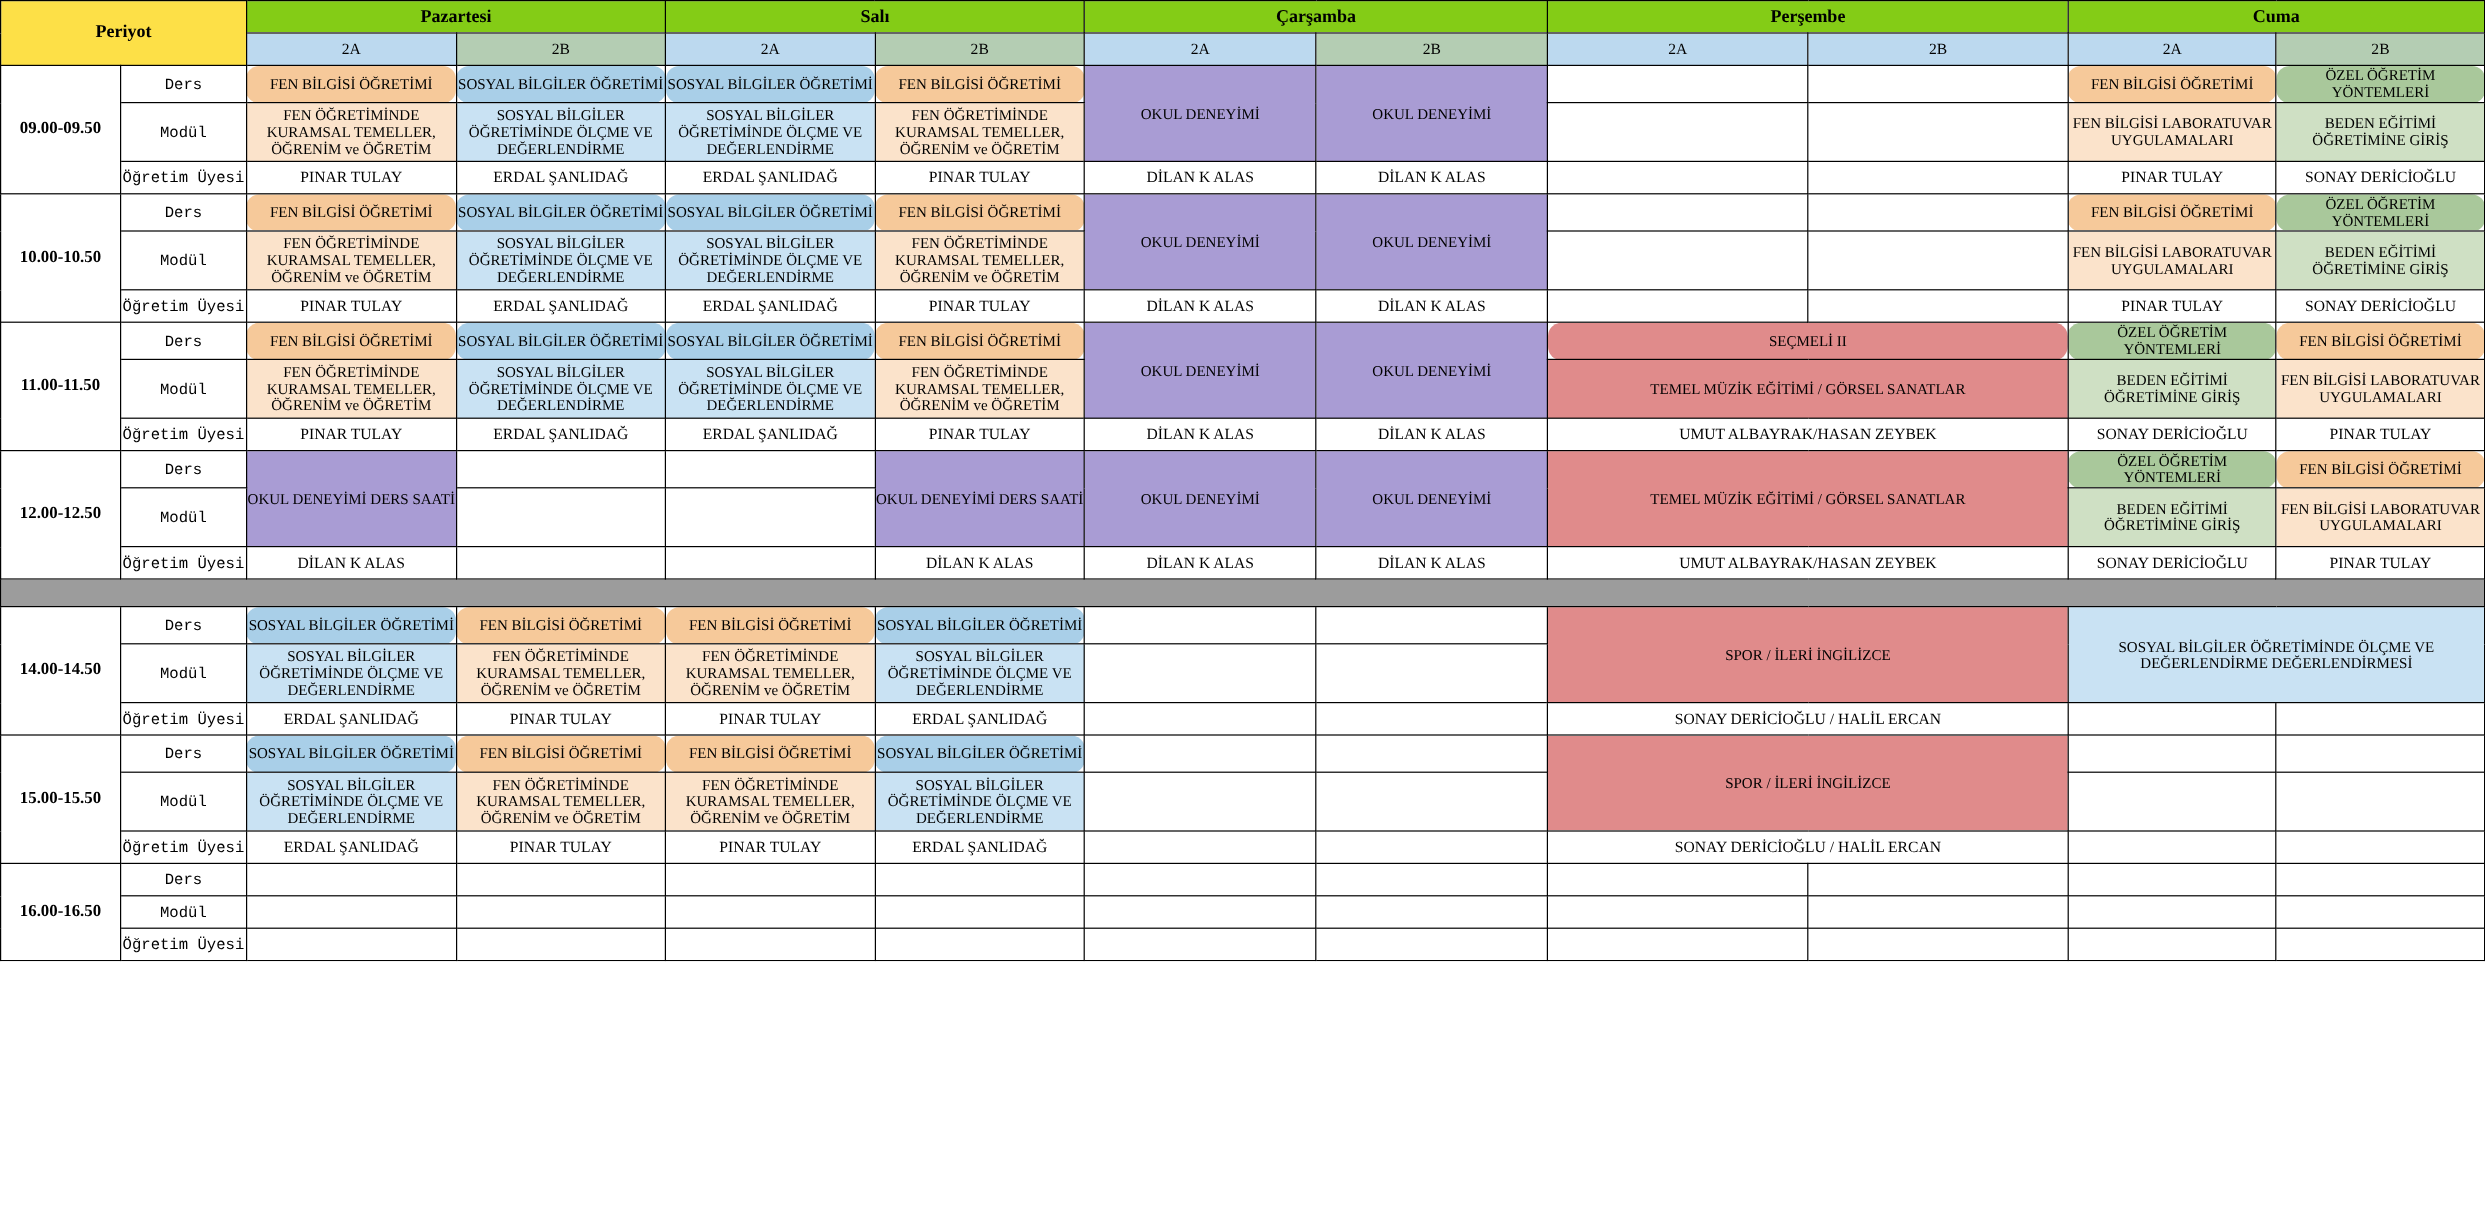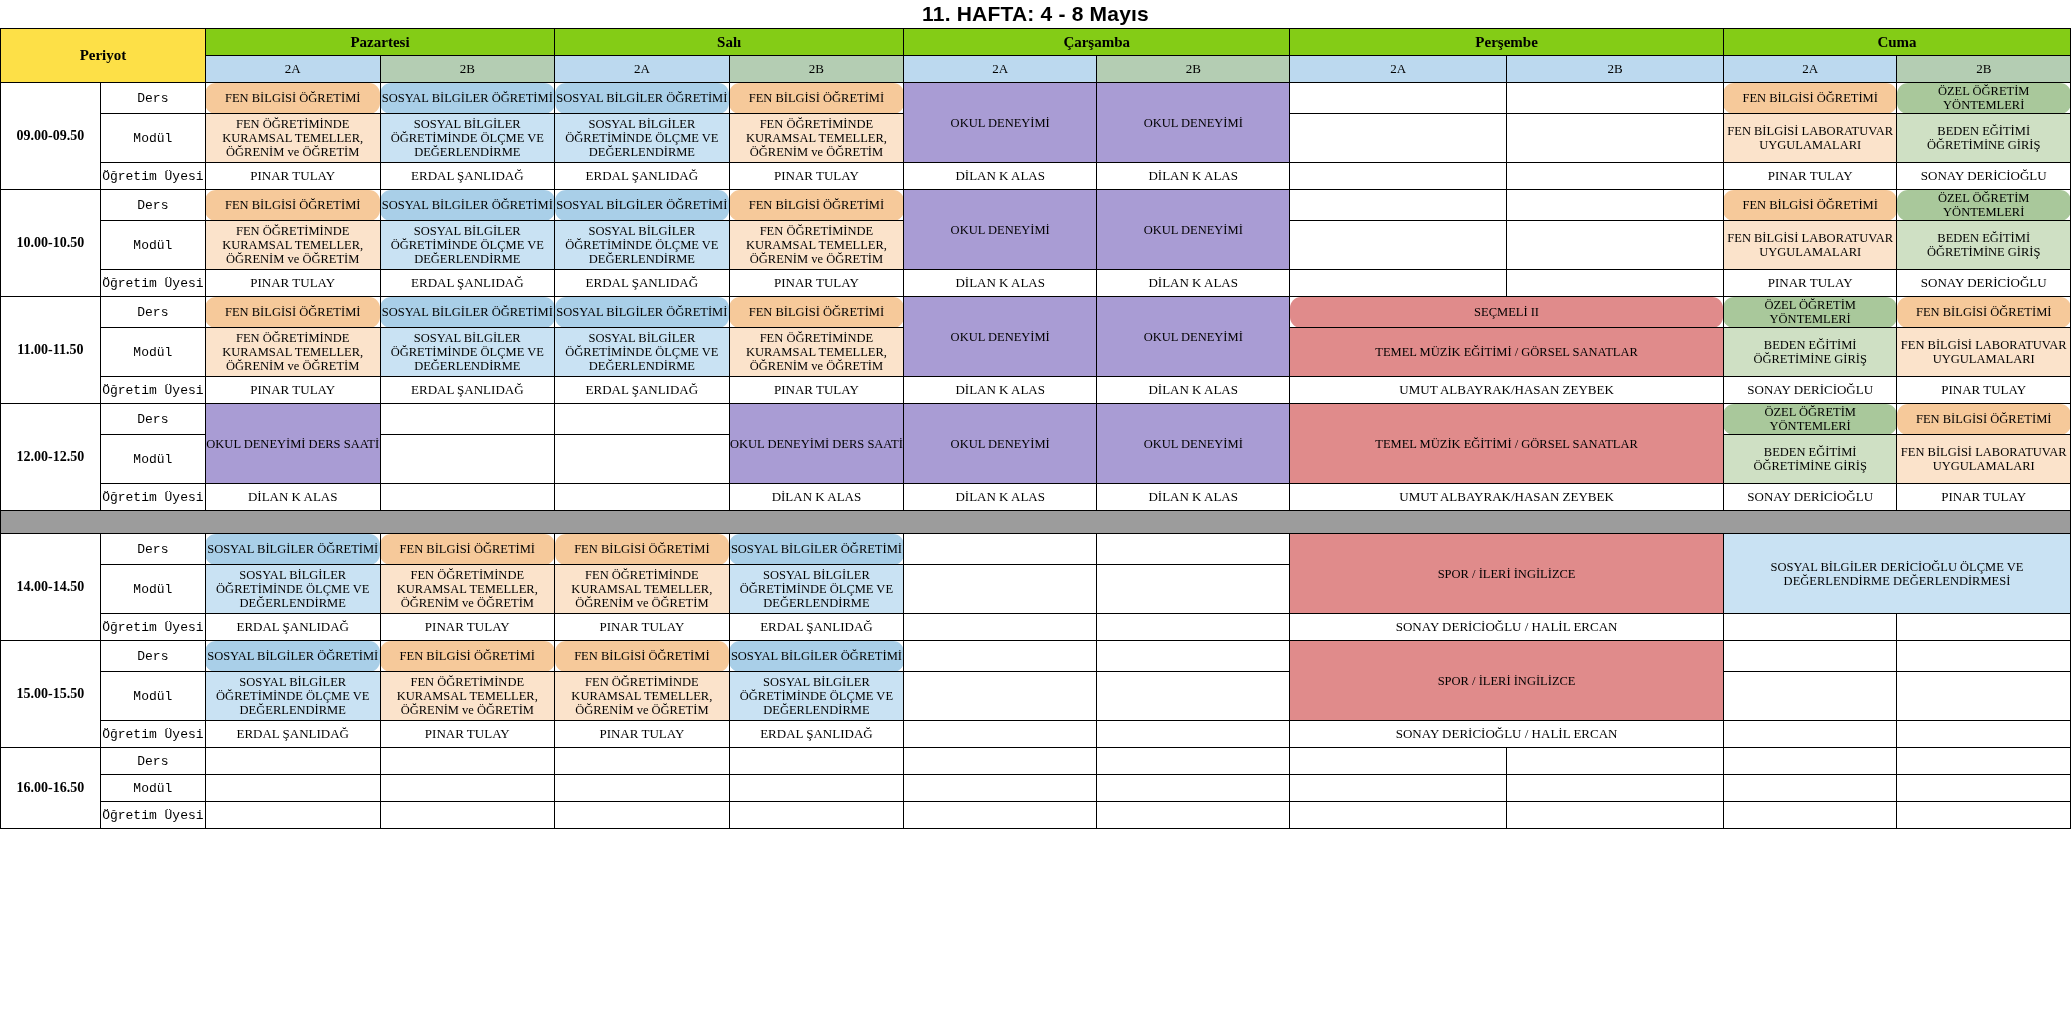--- a/index.html
+++ b/index.html
@@ -101,21 +101,20 @@
   .c-green { background: #a9c89b; }
   .c-green-l { background: #cfe0c4; }
   .c-red { background: #e08b8b; }
   .c-white { background: #ffffff; }
 </style>
 </head>
 <body>
 
 <div class="page">
 
-  <div class="title-bar">11. HAFTA: 4 - 8 Mayıs</div>
 
   <table class="sched">
     <colgroup>
       <col style="width:92px">
       <col style="width:97px">
       <col style="width:161px">
         <col style="width:161px">
       <col style="width:161px">
         <col style="width:161px">
       <col style="width:178px">
@@ -303,21 +302,21 @@
       <tr>
         <td class="timecell" rowspan="3">14.00-14.50</td>
         <td class="rowlabel">Ders</td>
         <td class="cell ders c-blue">SOSYAL BİLGİLER ÖĞRETİMİ</td>
         <td class="cell ders c-orange">FEN BİLGİSİ ÖĞRETİMİ</td>
         <td class="cell ders c-orange">FEN BİLGİSİ ÖĞRETİMİ</td>
         <td class="cell ders c-blue">SOSYAL BİLGİLER ÖĞRETİMİ</td>
         <td class="cell ders c-white"></td>
         <td class="cell ders c-white"></td>
         <td class="cell c-red" colspan="2" rowspan="2">SPOR / İLERİ İNGİLİZCE</td>
-        <td class="cell c-blue-l2" colspan="2" rowspan="2">SOSYAL BİLGİLER DERİCİOĞLU ÖLÇME VE DEĞERLENDİRME DEĞERLENDİRMESİ</td>
+        <td class="cell c-blue-l2" colspan="2" rowspan="2">SOSYAL BİLGİLER ÖĞRETİMİNDE ÖLÇME VE DEĞERLENDİRME DEĞERLENDİRMESİ</td>
       </tr>
       <tr>
         <td class="rowlabel">Modül</td>
         <td class="cell modul c-blue-l">SOSYAL BİLGİLER ÖĞRETİMİNDE ÖLÇME VE DEĞERLENDİRME</td>
         <td class="cell modul c-orange-l">FEN ÖĞRETİMİNDE KURAMSAL TEMELLER, ÖĞRENİM ve ÖĞRETİM</td>
         <td class="cell modul c-orange-l">FEN ÖĞRETİMİNDE KURAMSAL TEMELLER, ÖĞRENİM ve ÖĞRETİM</td>
         <td class="cell modul c-blue-l">SOSYAL BİLGİLER ÖĞRETİMİNDE ÖLÇME VE DEĞERLENDİRME</td>
         <td class="cell modul c-white"></td>
         <td class="cell modul c-white"></td>
       </tr>

